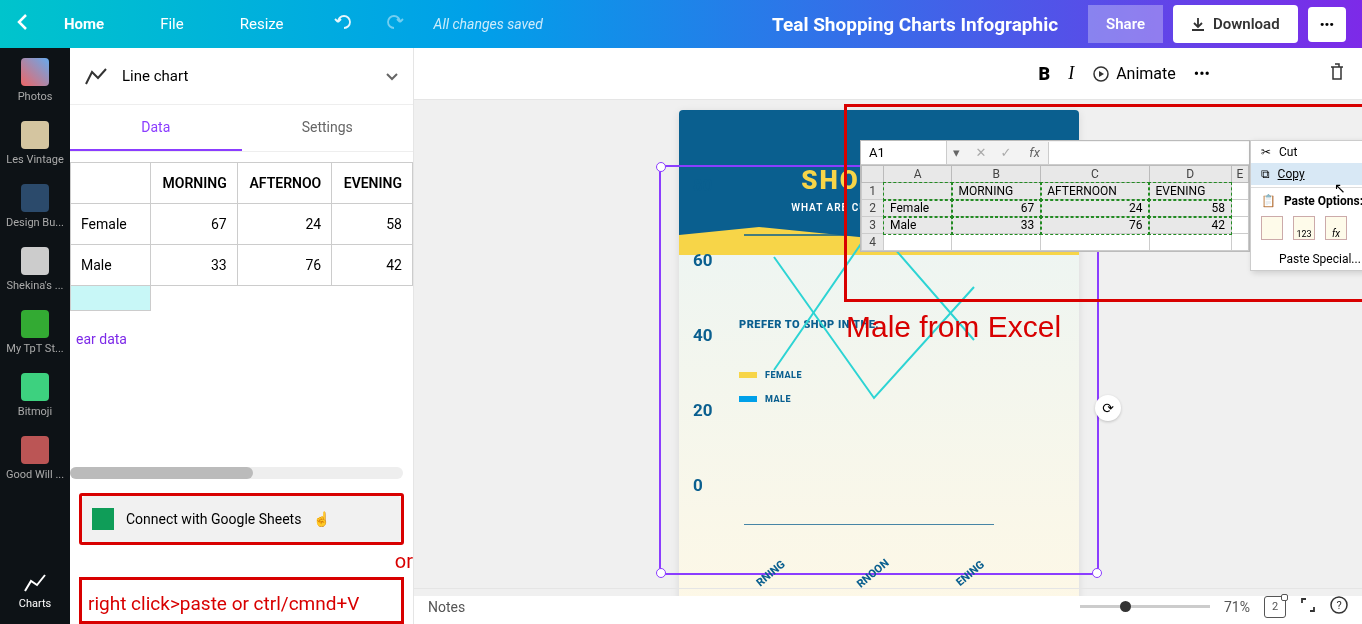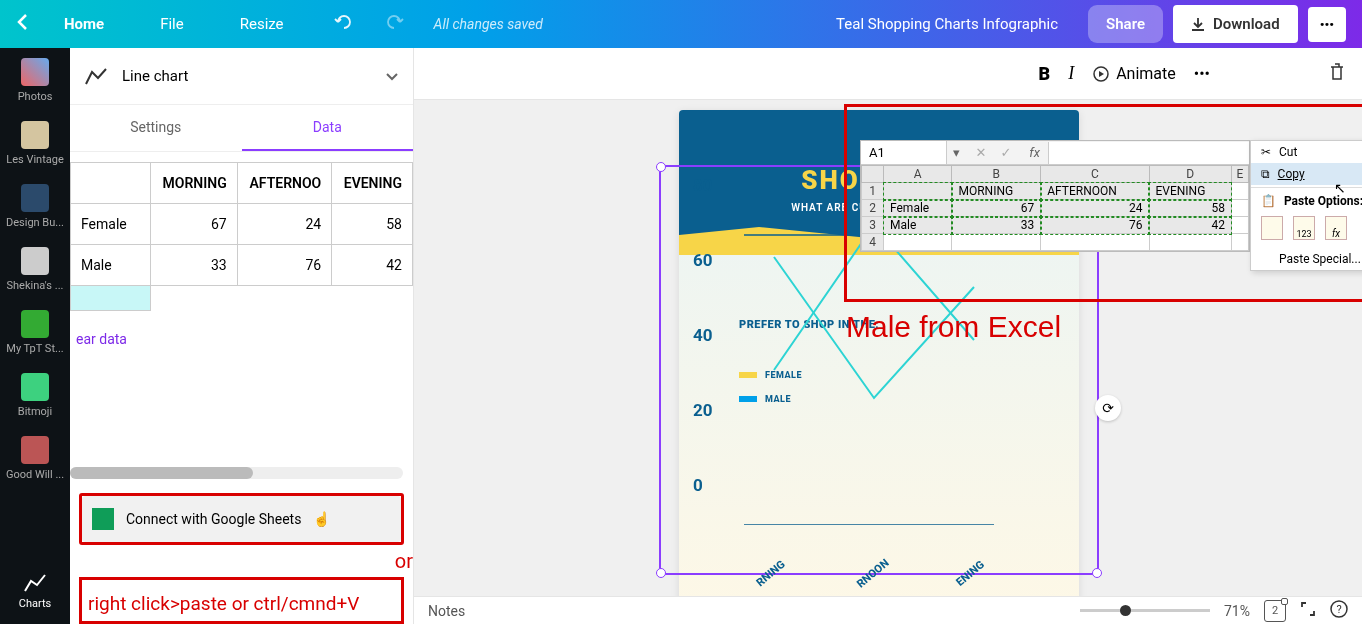--- a/index.html
+++ b/index.html
@@ -4,22 +4,22 @@
 <style>
 * { margin: 0; padding: 0; box-sizing: border-box; font-family: -apple-system, BlinkMacSystemFont, "Segoe UI", Roboto, sans-serif; }
 body { width: 1362px; height: 624px; overflow: hidden; background: #fff; position: relative; }
 
 .topbar { height: 48px; background: linear-gradient(90deg, #00c4cc 0%, #00a0e9 35%, #7d2ae8 100%); display: flex; align-items: center; padding: 0 16px; color: #fff; }
 .back-chev { margin-right: 20px; cursor: pointer; }
 .nav-item { margin-right: 40px; cursor: pointer; font-size: 15px; margin-left: 16px; }
 .nav-icons { margin-left: 10px; display: flex; gap: 30px; }
 .nav-icon { cursor: pointer; opacity: .9; }
 .save-status { margin-left: 30px; font-style: italic; color: rgba(255,255,255,.8); font-size: 14px; }
-.doc-title { margin-left: auto; font-size: 15px; }
-.share-btn { margin-left: 30px; background: rgba(255,255,255,.3); border: none; color: #fff; padding: 10px 18px; border-radius: 9px; font-size: 15px; cursor: pointer; font-weight: 600; }
+.doc-title { margin-left: auto; font-size: 19px; font-weight: bold; }
+.share-btn { margin-left: 30px; background: rgba(255,255,255,.3); border: none; color: #fff; padding: 10px 18px; border-radius: 0; font-size: 15px; cursor: pointer; font-weight: 600; }
 .download-btn { margin-left: 10px; background: #fff; color: #333; border: none; padding: 10px 18px; border-radius: 4px; font-size: 15px; cursor: pointer; display: flex; align-items: center; gap: 8px; font-weight: 600; }
 .more-top { margin-left: 10px; background: #fff; border: none; padding: 10px 12px; border-radius: 4px; cursor: pointer; font-weight: bold; }
 
 .left-rail { position: absolute; top: 48px; left: 0; width: 70px; bottom: 0; background: #0d1216; color: #aaa; display: flex; flex-direction: column; align-items: center; padding-top: 10px; }
 .rail-item { width: 60px; display: flex; flex-direction: column; align-items: center; gap: 4px; margin-bottom: 18px; font-size: 11px; cursor: pointer; text-align: center; }
 .rail-thumb { width: 28px; height: 28px; background: #444; border-radius: 4px; }
 .rail-item.active { color: #fff; }
 
 .side-panel { position: absolute; top: 48px; left: 70px; width: 344px; bottom: 0; background: #fff; border-right: 1px solid #e5e5e5; display: flex; flex-direction: column; }
 .chart-type-row { padding: 18px 14px; display: flex; align-items: center; gap: 14px; border-bottom: 1px solid #eee; cursor: pointer; }
@@ -83,21 +83,21 @@
 .ctx-menu { position: absolute; top: 40px; left: 836px; width: 130px; background: #fff; border: 1px solid #ccc; font-size: 12px; z-index: 41; box-shadow: 2px 2px 6px rgba(0,0,0,.15); }
 .ctx-item { padding: 4px 10px; display: flex; align-items: center; gap: 8px; cursor: pointer; }
 .ctx-item.hov { background: #d8e8f5; }
 .ctx-sep { height: 1px; background: #ddd; margin: 2px 0; }
 .ctx-icons-row { display: flex; gap: 10px; padding: 4px 10px 8px; }
 .paste-icon { width: 22px; height: 24px; border: 1px solid #caa; background: #fefbea; }
 .ctx-cursor { position: absolute; top: 80px; left: 920px; z-index: 42; font-size: 14px; }
 
 .copy-label { position: absolute; top: 210px; left: 432px; color: #d80000; font-size: 30px; z-index: 39; font-family: Arial; }
 
-.bottom-bar { position: absolute; bottom: 0; left: 414px; right: 0; height: 28px; border-top: 1px solid #e5e5e5; display: flex; align-items: center; padding: 0 14px; font-size: 14px; color: #555; text-align: center; }
+.bottom-bar { position: absolute; bottom: 0; left: 414px; right: 0; height: 36px; border-top: 1px solid #e5e5e5; display: flex; align-items: center; padding: 0 14px; font-size: 14px; color: #555; text-align: center; }
 .zoom-group { margin-left: auto; display: flex; align-items: center; gap: 14px; }
 .zoom-track { width: 130px; height: 3px; background: #ccc; position: relative; }
 .zoom-dot { position: absolute; left: 40px; top: -4px; width: 11px; height: 11px; background: #333; border-radius: 50%; }
 
 .pages-badge { width: 22px; height: 22px; border: 1.5px solid #555; border-radius: 3px; display: flex; align-items: center; justify-content: center; font-size: 11px; position: relative; }
 .pages-badge::after { content:""; position:absolute; right:-3px; top:-3px; width:5px; height:5px; background:#fff; border:1.5px solid #555; border-radius:2px; }
 
 svg.line-chart-lines { position: absolute; top: 85px; left: 5px; width: 390px; height: 330px; }
 
 </style>
@@ -174,22 +174,22 @@
   <div class="chart-type-row">
     <svg width="24" height="20">
         <path d="M2 18 L8 6 L14 12 L22 3" stroke="#333" stroke-width="2" fill="none"></path>
       </svg>
     <span style="font-size:15px">Line chart</span>
     <span style="margin-left:auto"><svg width="14" height="10">
           <path d="M2 2 L7 7 L12 2" stroke="#666" stroke-width="2" fill="none"></path>
         </svg></span>
   </div>
   <div class="tabs-row">
+    <div class="tab active">Data</div>
     <div class="tab">Settings</div>
-    <div class="tab active">Data</div>
   </div>
   <div class="data-table">
     <table class="dt">
       <tbody>
           <tr>
         <th style="width:80px"></th>
         <th>MORNING</th>
         <th style="overflow:hidden">AFTERNOO</th>
         <th>EVENING</th>
       </tr>

